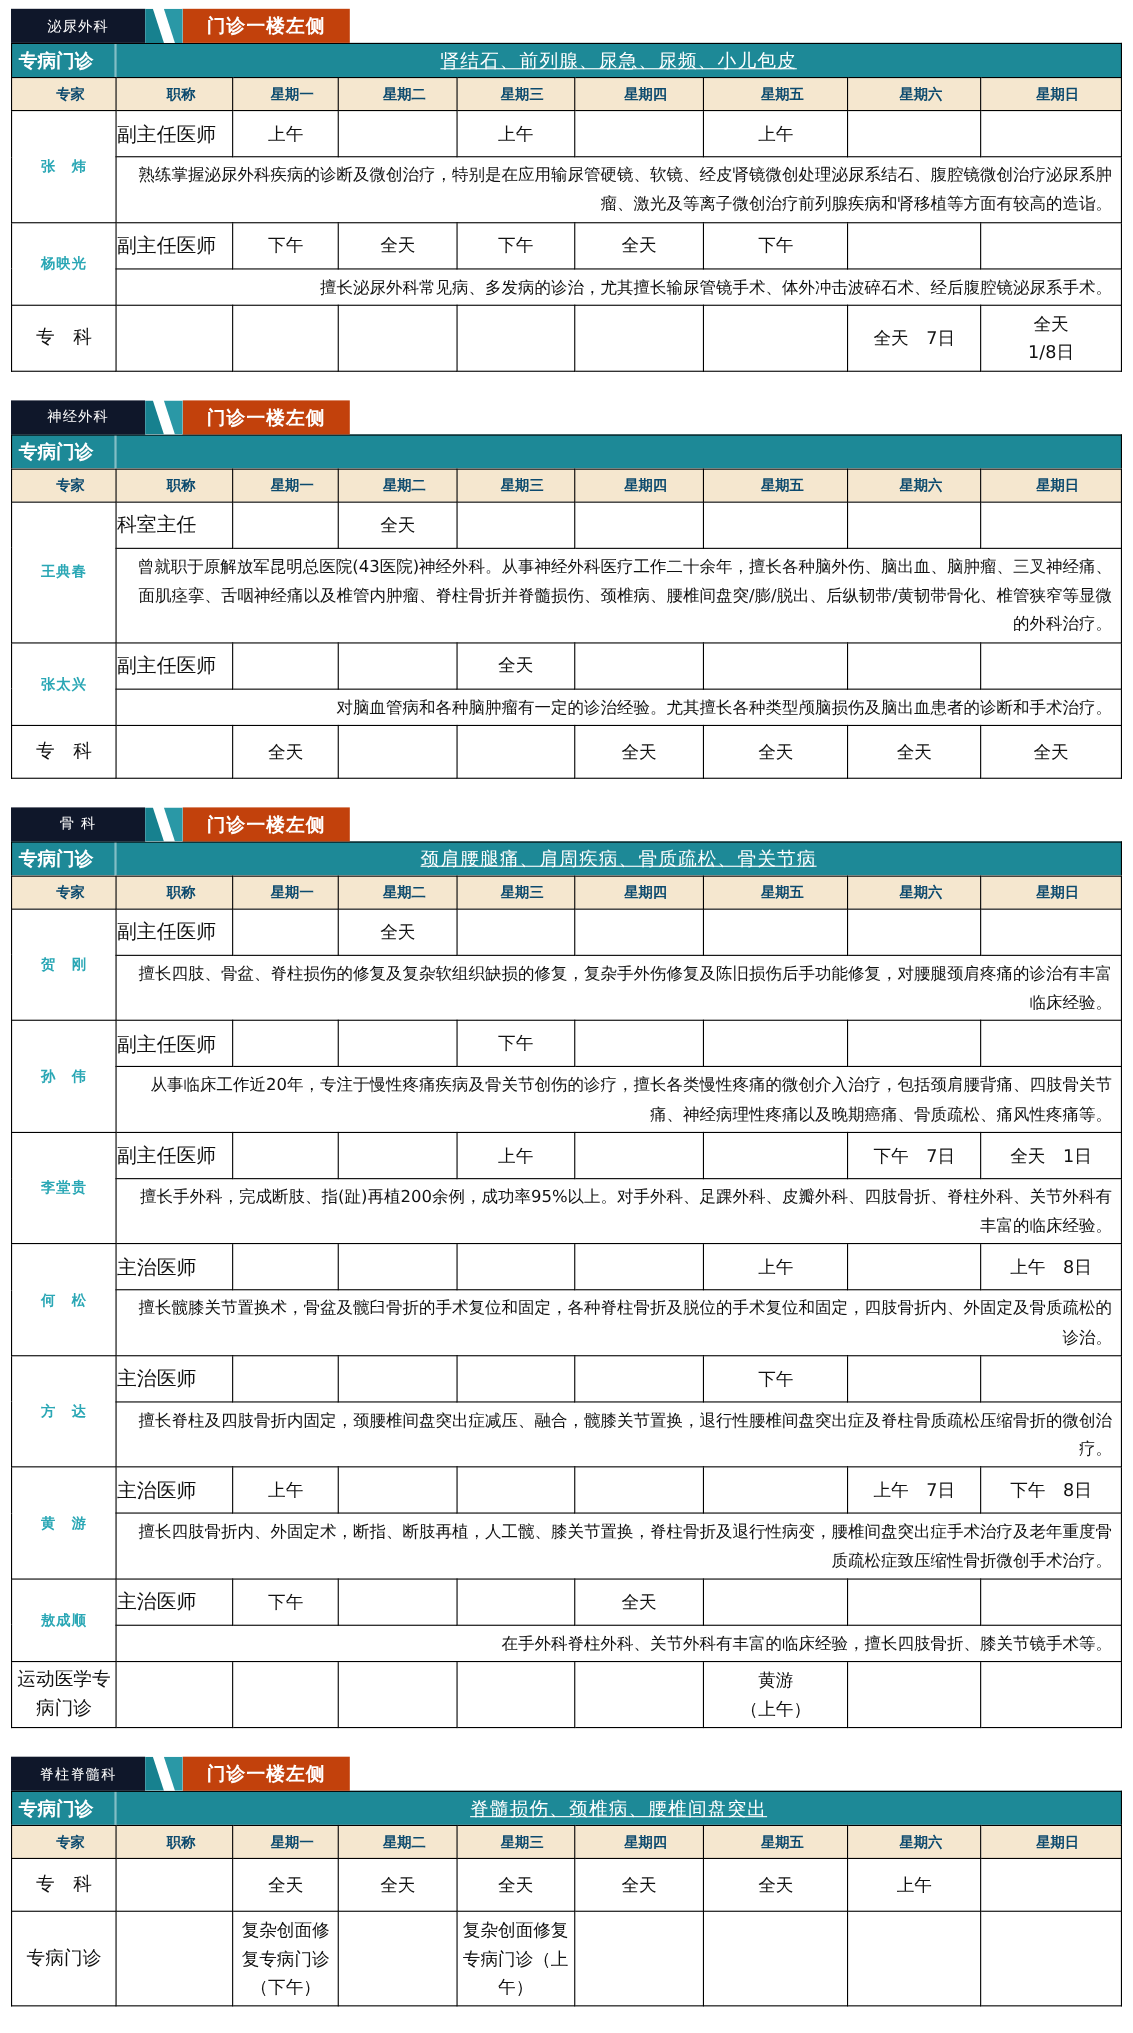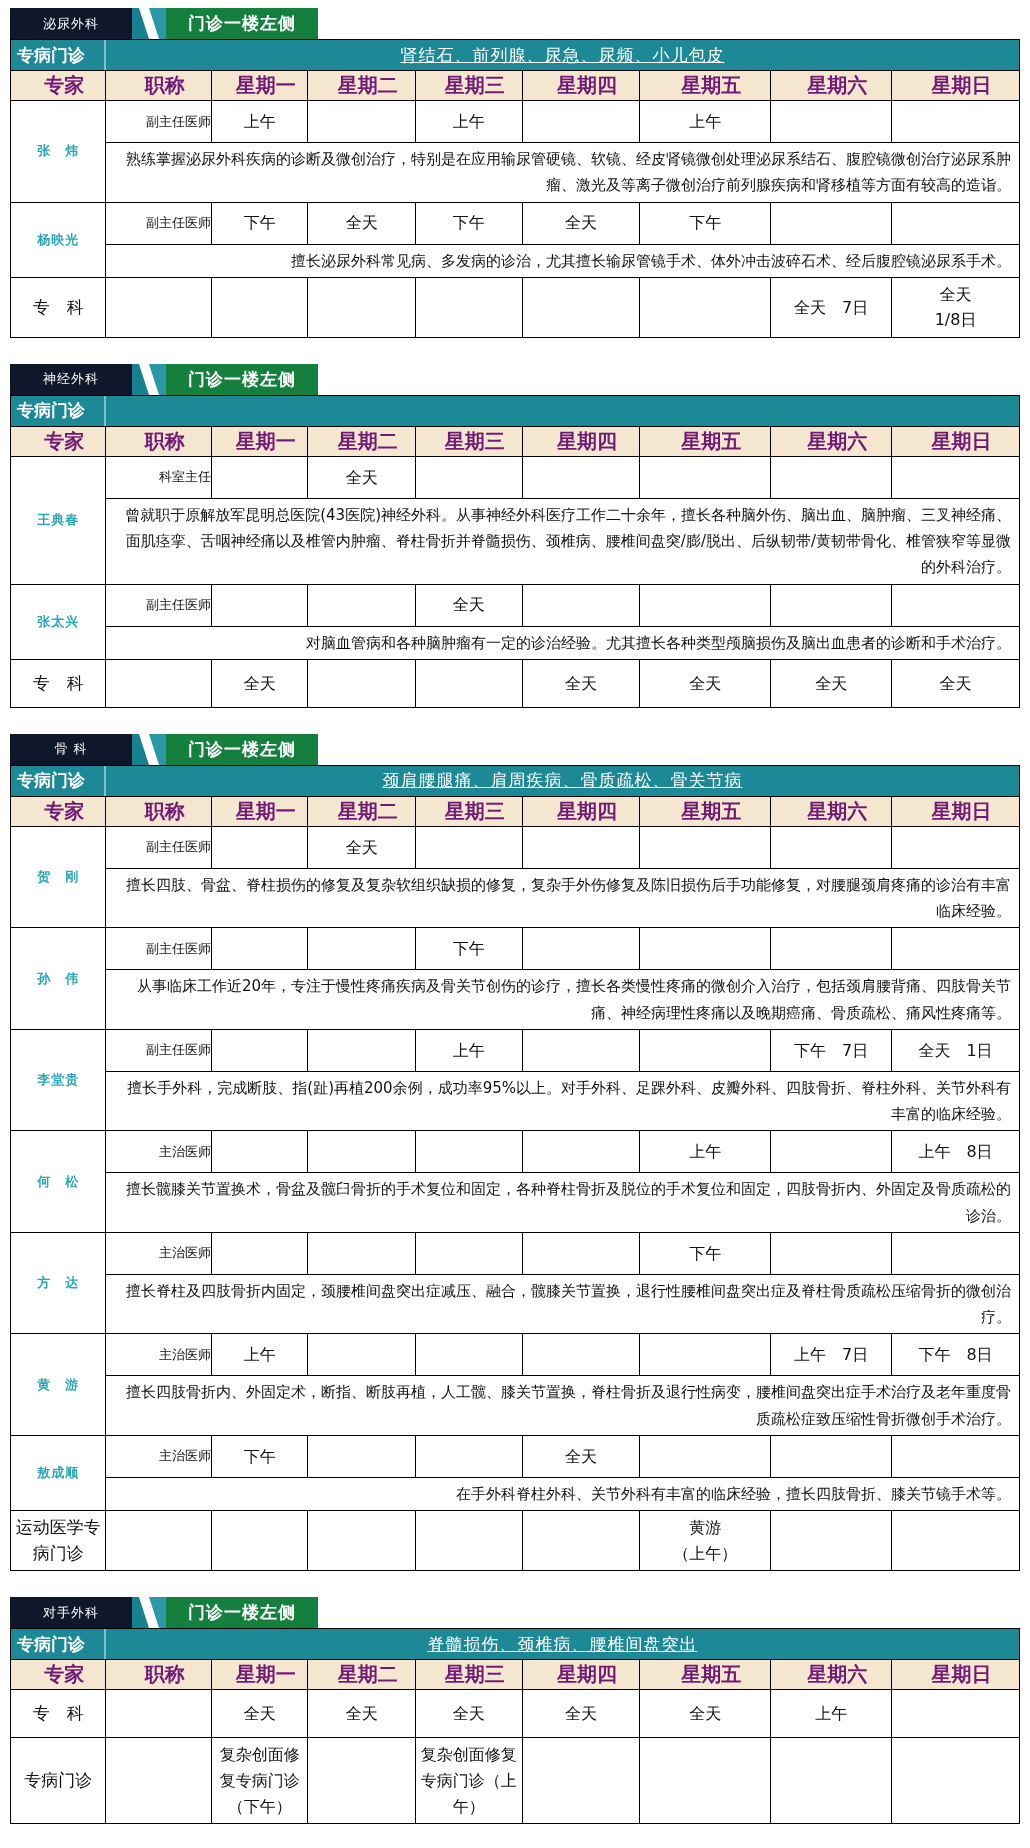--- a/index.html
+++ b/index.html
@@ -22,21 +22,21 @@
   .tab-slash { width:34px; position:relative; background:#ffffff; overflow:hidden; }
   .tab-slash::before {
     content:""; position:absolute; top:0; bottom:0; left:-14px; width:26px;
     background:#17818f; transform:skewX(18deg);
   }
   .tab-slash::after {
     content:""; position:absolute; top:0; bottom:0; right:-14px; width:26px;
     background:#2a98a6; transform:skewX(18deg);
   }
   .tab-loc {
-    width:152px; background:#15803d; color:#fff;
+    width:152px; background:#c2410c; color:#fff;
     font-weight:bold; font-size:17px; letter-spacing:1px;
     display:flex; align-items:center; justify-content:center;
   }
 
   
   .clinic-bar {
     display:flex; background:#1d8997; color:#fff; height:31px;
     border:1px solid #000; border-bottom:none;
   }
   .clinic-label {
@@ -46,29 +46,29 @@
   }
   .clinic-diseases {
     flex:1; display:flex; align-items:center; justify-content:center;
     font-size:17px; letter-spacing:1px;text-decoration:underline;
   }
 
   
   table { border-collapse:collapse; width:100%; table-layout:fixed; background:#fff; }
   td, th { border:1px solid #000; padding:0; vertical-align:middle; }
   thead th {
-    background:#f5e7cf; color:#701a75;
-    font-size:20px; font-weight:bold; height:30px;padding-left:12px;
+    background:#f5e7cf; color:#0c4a6e;
+    font-size:13px; font-weight:bold; height:30px;padding-left:12px;
   }
   td.name-cell {
     color:#2aa7b5; font-weight:bold; font-size:13px; text-align:center;
     letter-spacing:1px;
   }
   td.simple-name { font-size:17px; text-align:center; white-space:pre-line; line-height:1.5; padding:4px 2px; }
-  td.title-cell { font-size:13px; text-align:right; height:42px; }
+  td.title-cell { font-size:18px; text-align:left; height:42px; }
   td.day-cell { font-size:16px; text-align:center; white-space:pre-line; line-height:1.6; padding:4px 2px; }
   td.desc-cell {
     font-size:15px; line-height:1.75; padding:3px 8px; text-align:right;
   }
   tr.simple-row td { height:48px; }
 </style>
 </head>
 <body>
 
 <div class="page">
@@ -373,21 +373,21 @@
               <td class="day-cell">黄游
 （上午）</td>
               <td class="day-cell"></td>
               <td class="day-cell"></td>
             </tr>
           </tbody>
         </table>
       </div>
       <div class="section">
         <div class="tabbar">
-          <div class="tab-dept">对手外科</div>
+          <div class="tab-dept">脊柱脊髓科</div>
           <div class="tab-slash"></div>
           <div class="tab-loc">门诊一楼左侧</div>
         </div>
         <div class="clinic-bar">
           <div class="clinic-label">专病门诊</div>
           <div class="clinic-diseases">脊髓损伤、颈椎病、腰椎间盘突出</div>
         </div>
         <table>
           <colgroup>
             <col style="width: 9.4%;">

